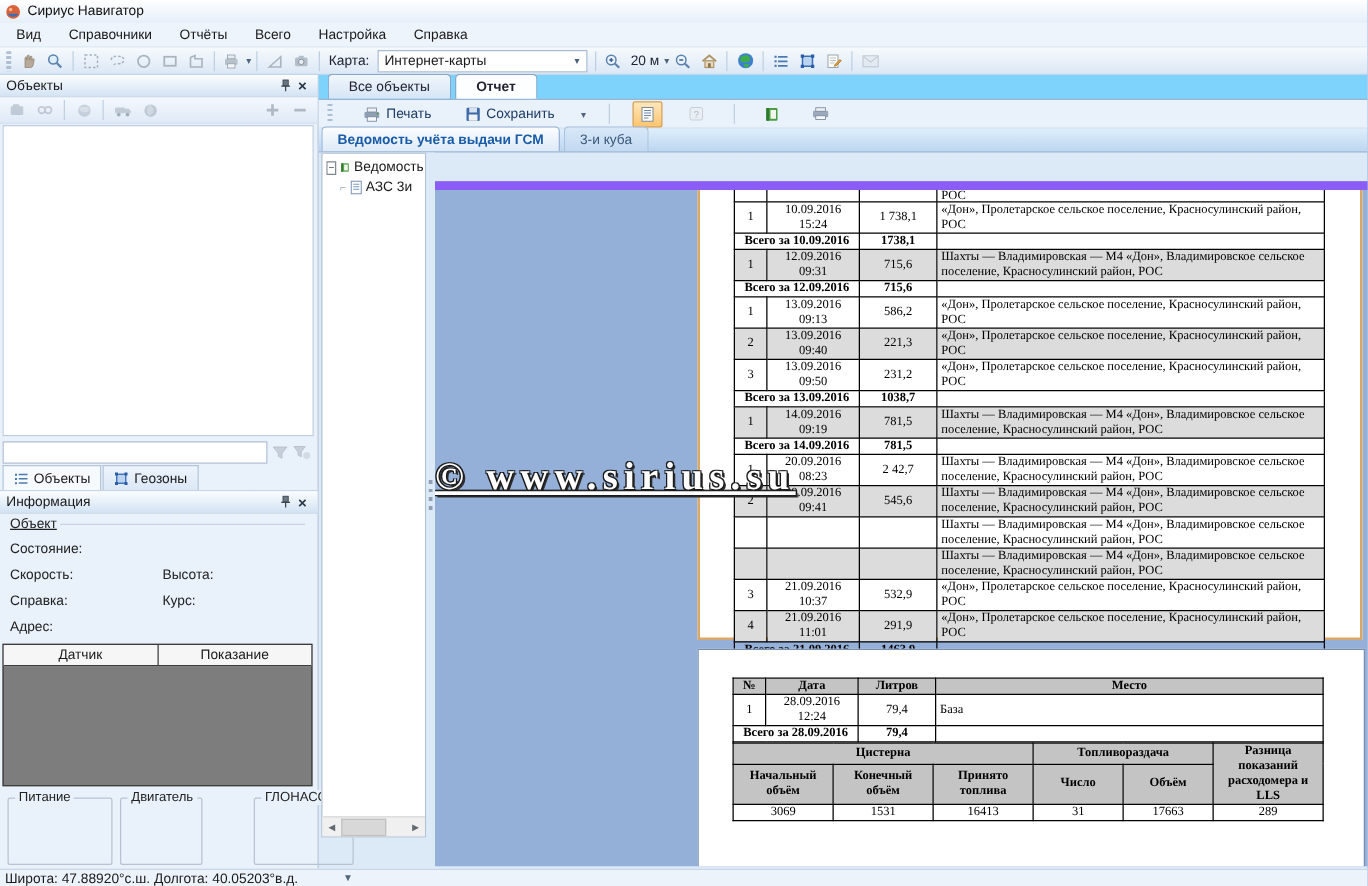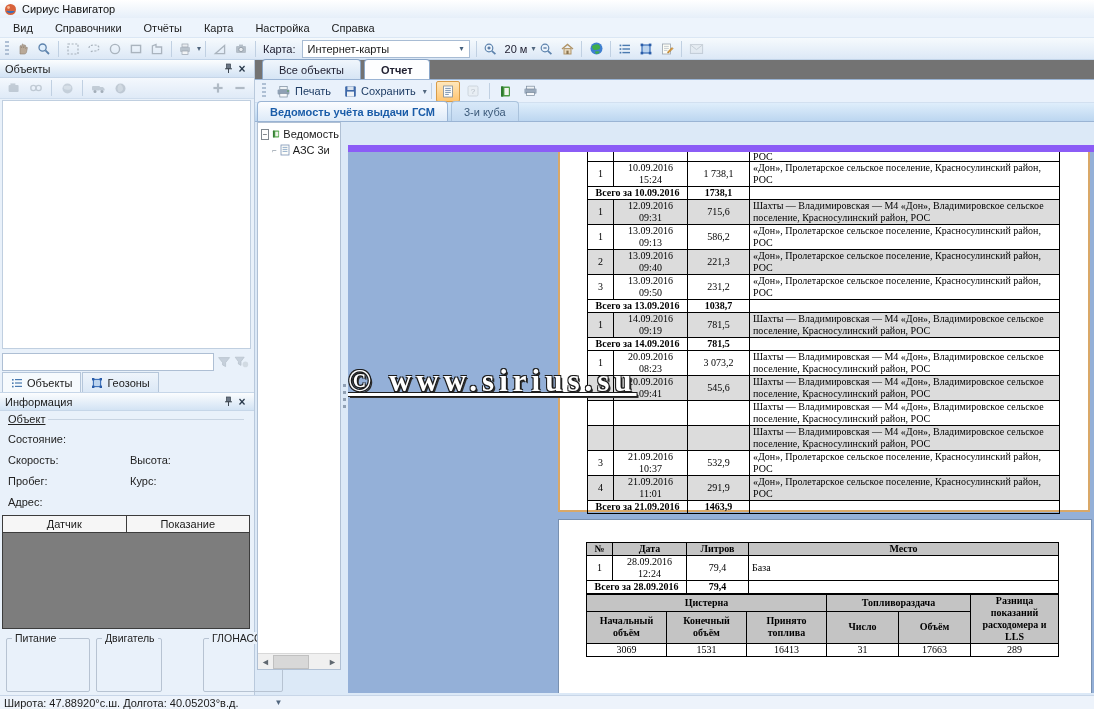--- a/index.html
+++ b/index.html
@@ -61,27 +61,27 @@
   .indgrp{position:absolute;border:1px solid #b7c3d2;border-radius:2px;height:52px;top:578px;}
   .indgrp .leg{position:absolute;top:-7px;left:5px;background:#e9f1fa;padding:0 3px;font-size:10.5px;color:#222;}
 
   
   .statusbar{left:0;top:695px;width:1094px;height:14px;background:#edf3fb;border-top:1px solid #c8d6e8;
     display:flex;align-items:center;box-sizing:border-box;padding-left:4px;gap:6px;}
   .statusbar .dd{color:#51667e;font-size:8px;margin-left:30px;}
 
   
   .main{left:255px;top:60px;width:839px;height:635px;}
-  .maintabs{left:0;top:0;width:839px;height:20px;background:#737373;border-bottom:1px solid #9ab4d4;
+  .maintabs{left:0;top:0;width:839px;height:20px;background:#7dd3fc;border-bottom:1px solid #9ab4d4;
     display:flex;align-items:flex-end;padding-left:7px;box-sizing:border-box;}
   .mtab{height:19px;padding:0 16px;display:flex;align-items:center;border:1px solid #8aa6c8;border-bottom:none;
     border-radius:4px 4px 0 0;background:linear-gradient(#f0f6fc,#d6e5f5);margin-right:3px;color:#223;}
   .mtab.active{background:#fdfeff;font-weight:bold;}
   .rtoolbar{left:0;top:20px;width:839px;height:23px;background:#e9f1fb;border-bottom:1px solid #d2e0f0;
-    display:flex;align-items:center;gap:1px;padding-left:4px;box-sizing:border-box;}
+    display:flex;align-items:center;gap:15px;padding-left:4px;box-sizing:border-box;}
   .rbtn{display:flex;align-items:center;gap:4px;padding:1px 6px;color:#1e3c64;border-radius:2px;}
   .sqbtn{width:22px;height:19px;display:flex;align-items:center;justify-content:center;border-radius:2px;border:1px solid transparent;}
   .sqbtn.toggled{background:linear-gradient(#ffe7bb,#ffc571);border-color:#d89c48;}
   .sqbtn.disabled{opacity:.55;}
   .rtabstrip{left:0;top:43px;width:839px;height:19px;background:linear-gradient(#dfeefb,#bcd6f0);
     border-bottom:1px solid #9ab4d4;display:flex;align-items:flex-end;box-sizing:border-box;padding-left:2px;}
   .rtab{height:19px;display:flex;align-items:center;padding:0 12px;border-radius:4px 4px 0 0;}
   .rtab.active{background:linear-gradient(#fcfdff,#ddeaf8);border:1px solid #9ab4d4;border-bottom:none;
     color:#1a5ca8;font-weight:bold;}
   .rtab.idle{color:#3c5a7a;background:linear-gradient(#d8e8f8,#c2d9f1);border:1px solid #aac2dc;border-bottom:none;margin-left:3px;}
@@ -134,21 +134,21 @@
         <circle cx="4.5" cy="4.5" r="1.4" fill="#f4b894"></circle>
       </svg>
   </span>
   <span class="t">Сириус Навигатор</span>
 </div>
 
 <div class="abs menubar">
   <span class="menu-item">Вид</span>
   <span class="menu-item">Справочники</span>
   <span class="menu-item">Отчёты</span>
-  <span class="menu-item">Карта</span>
+  <span class="menu-item">Всего</span>
   <span class="menu-item">Настройка</span>
   <span class="menu-item">Справка</span>
 </div>
 
 <div class="abs maptoolbar">
   <div class="grip"></div>
   <div class="tbi">
     <svg width="14" height="14" viewBox="0 0 14 14">
         <path d="M4 12 L4 5 Q4 3.4 5 3.4 L5.6 6 L6 2.4 Q6.8 1.6 7.3 2.4 L7.6 6 L8.4 3 Q9.2 2.6 9.5 3.4 L9.6 6.6 L10.6 5 Q11.5 5 11.3 6.2 L10.4 10.6 Q9.8 12 8.4 12 Z" fill="#b9a998" stroke="#8f8070" stroke-width=".6"></path>
       </svg>
@@ -409,21 +409,21 @@
         </svg>
     </span>
     <span class="hbtn" style="font-size:12px;font-weight:bold;">×</span>
   </div>
   <div class="abs infobody">
     <span class="lbl" style="left:8px;top:2px;text-decoration:underline;">Объект</span>
     <div class="grpline" style="left:48px;top:8px;width:196px;"></div>
     <span class="lbl" style="left:8px;top:22px;">Состояние:</span>
     <span class="lbl" style="left:8px;top:43px;">Скорость:</span>
     <span class="lbl" style="left:130px;top:43px;">Высота:</span>
-    <span class="lbl" style="left:8px;top:64px;">Пробег:</span>
+    <span class="lbl" style="left:8px;top:64px;">Справка:</span>
     <span class="lbl" style="left:130px;top:64px;">Курс:</span>
     <span class="lbl" style="left:8px;top:85px;">Адрес:</span>
   </div>
   <div class="abs sensortbl">
     <div class="sensorhdr">
       <div>Датчик</div>
       <div>Показание</div>
     </div>
     <div></div>
   </div>
@@ -574,20 +574,25 @@
                 <td class="c-l total-val">1738,1</td>
                 <td class="c-p"></td>
               </tr>
               <tr class="shaded">
                 <td class="c-n">1</td>
                 <td class="c-dt">12.09.2016 09:31</td>
                 <td class="c-l">715,6</td>
                 <td class="c-p">Шахты — Владимировская — М4 «Дон», Владимировское сельское поселение, Красносулинский район, РОС</td>
               </tr>
               <tr>
+                <td class="c-total" colspan="2">Всего за 12.09.2016</td>
+                <td class="c-l total-val">715,6</td>
+                <td class="c-p"></td>
+              </tr>
+              <tr>
                 <td class="c-n">1</td>
                 <td class="c-dt">13.09.2016 09:13</td>
                 <td class="c-l">586,2</td>
                 <td class="c-p">«Дон», Пролетарское сельское поселение, Красносулинский район, РОС</td>
               </tr>
               <tr class="shaded">
                 <td class="c-n">2</td>
                 <td class="c-dt">13.09.2016 09:40</td>
                 <td class="c-l">221,3</td>
                 <td class="c-p">«Дон», Пролетарское сельское поселение, Красносулинский район, РОС</td>
@@ -610,21 +615,21 @@
                 <td class="c-p">Шахты — Владимировская — М4 «Дон», Владимировское сельское поселение, Красносулинский район, РОС</td>
               </tr>
               <tr>
                 <td class="c-total" colspan="2">Всего за 14.09.2016</td>
                 <td class="c-l total-val">781,5</td>
                 <td class="c-p"></td>
               </tr>
               <tr>
                 <td class="c-n">1</td>
                 <td class="c-dt">20.09.2016 08:23</td>
-                <td class="c-l">3 073,2</td>
+                <td class="c-l">2 42,7</td>
                 <td class="c-p">Шахты — Владимировская — М4 «Дон», Владимировское сельское поселение, Красносулинский район, РОС</td>
               </tr>
               <tr class="shaded">
                 <td class="c-n">2</td>
                 <td class="c-dt">20.09.2016 09:41</td>
                 <td class="c-l">545,6</td>
                 <td class="c-p">Шахты — Владимировская — М4 «Дон», Владимировское сельское поселение, Красносулинский район, РОС</td>
               </tr>
               <tr>
                 <td class="c-n"></td>

